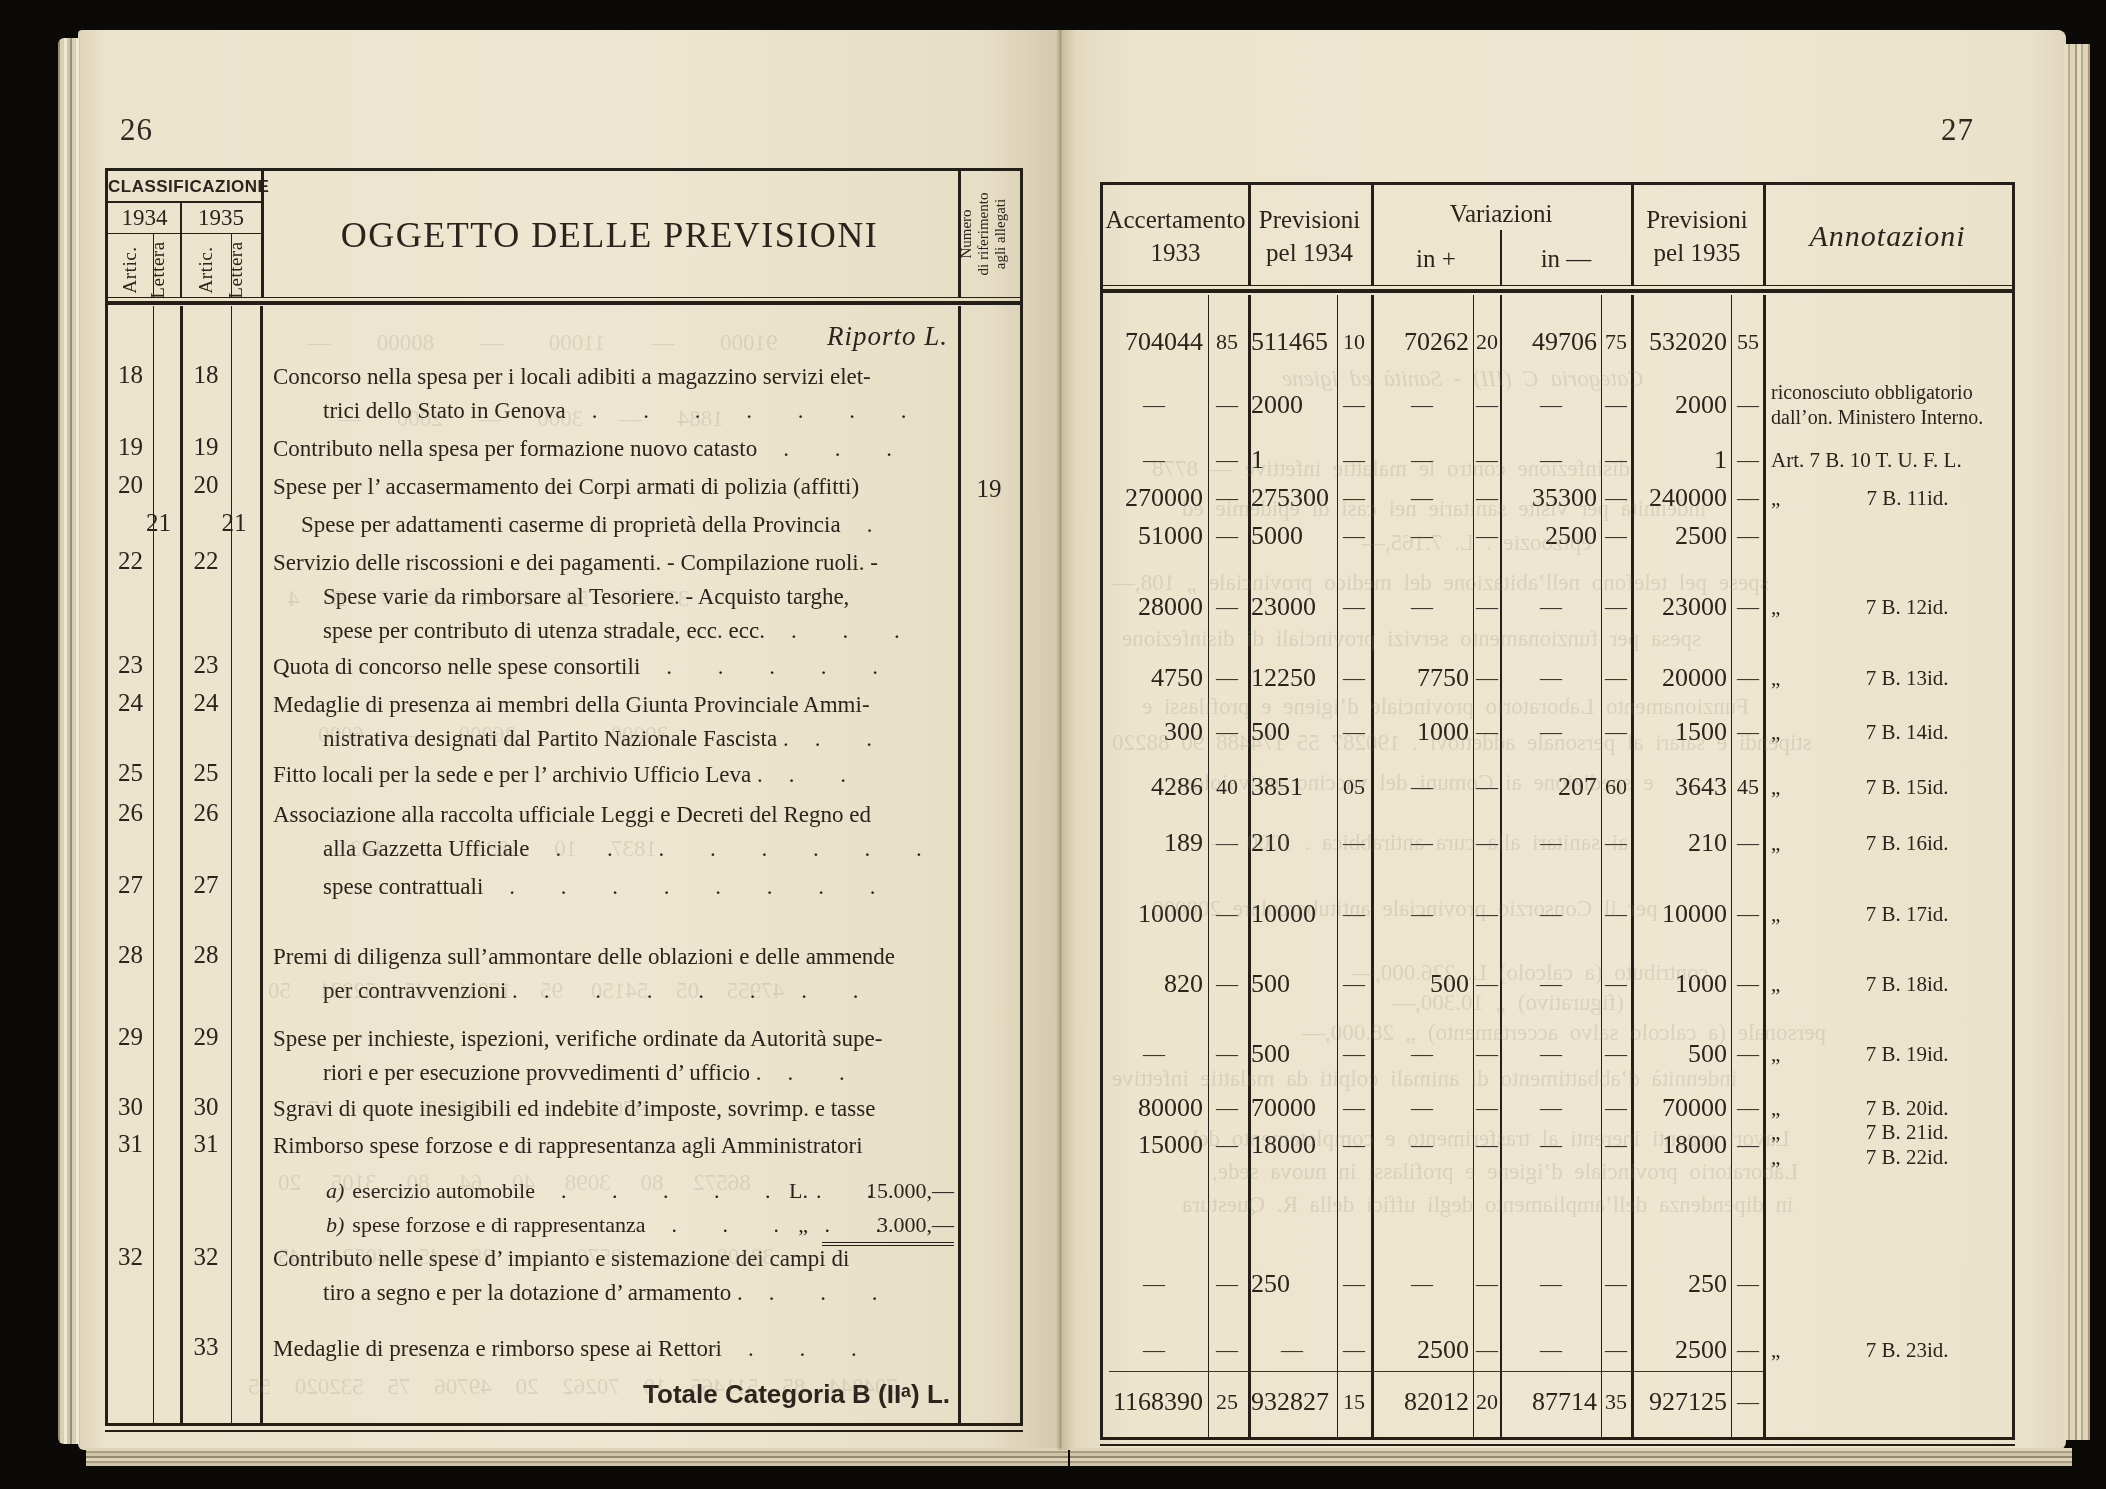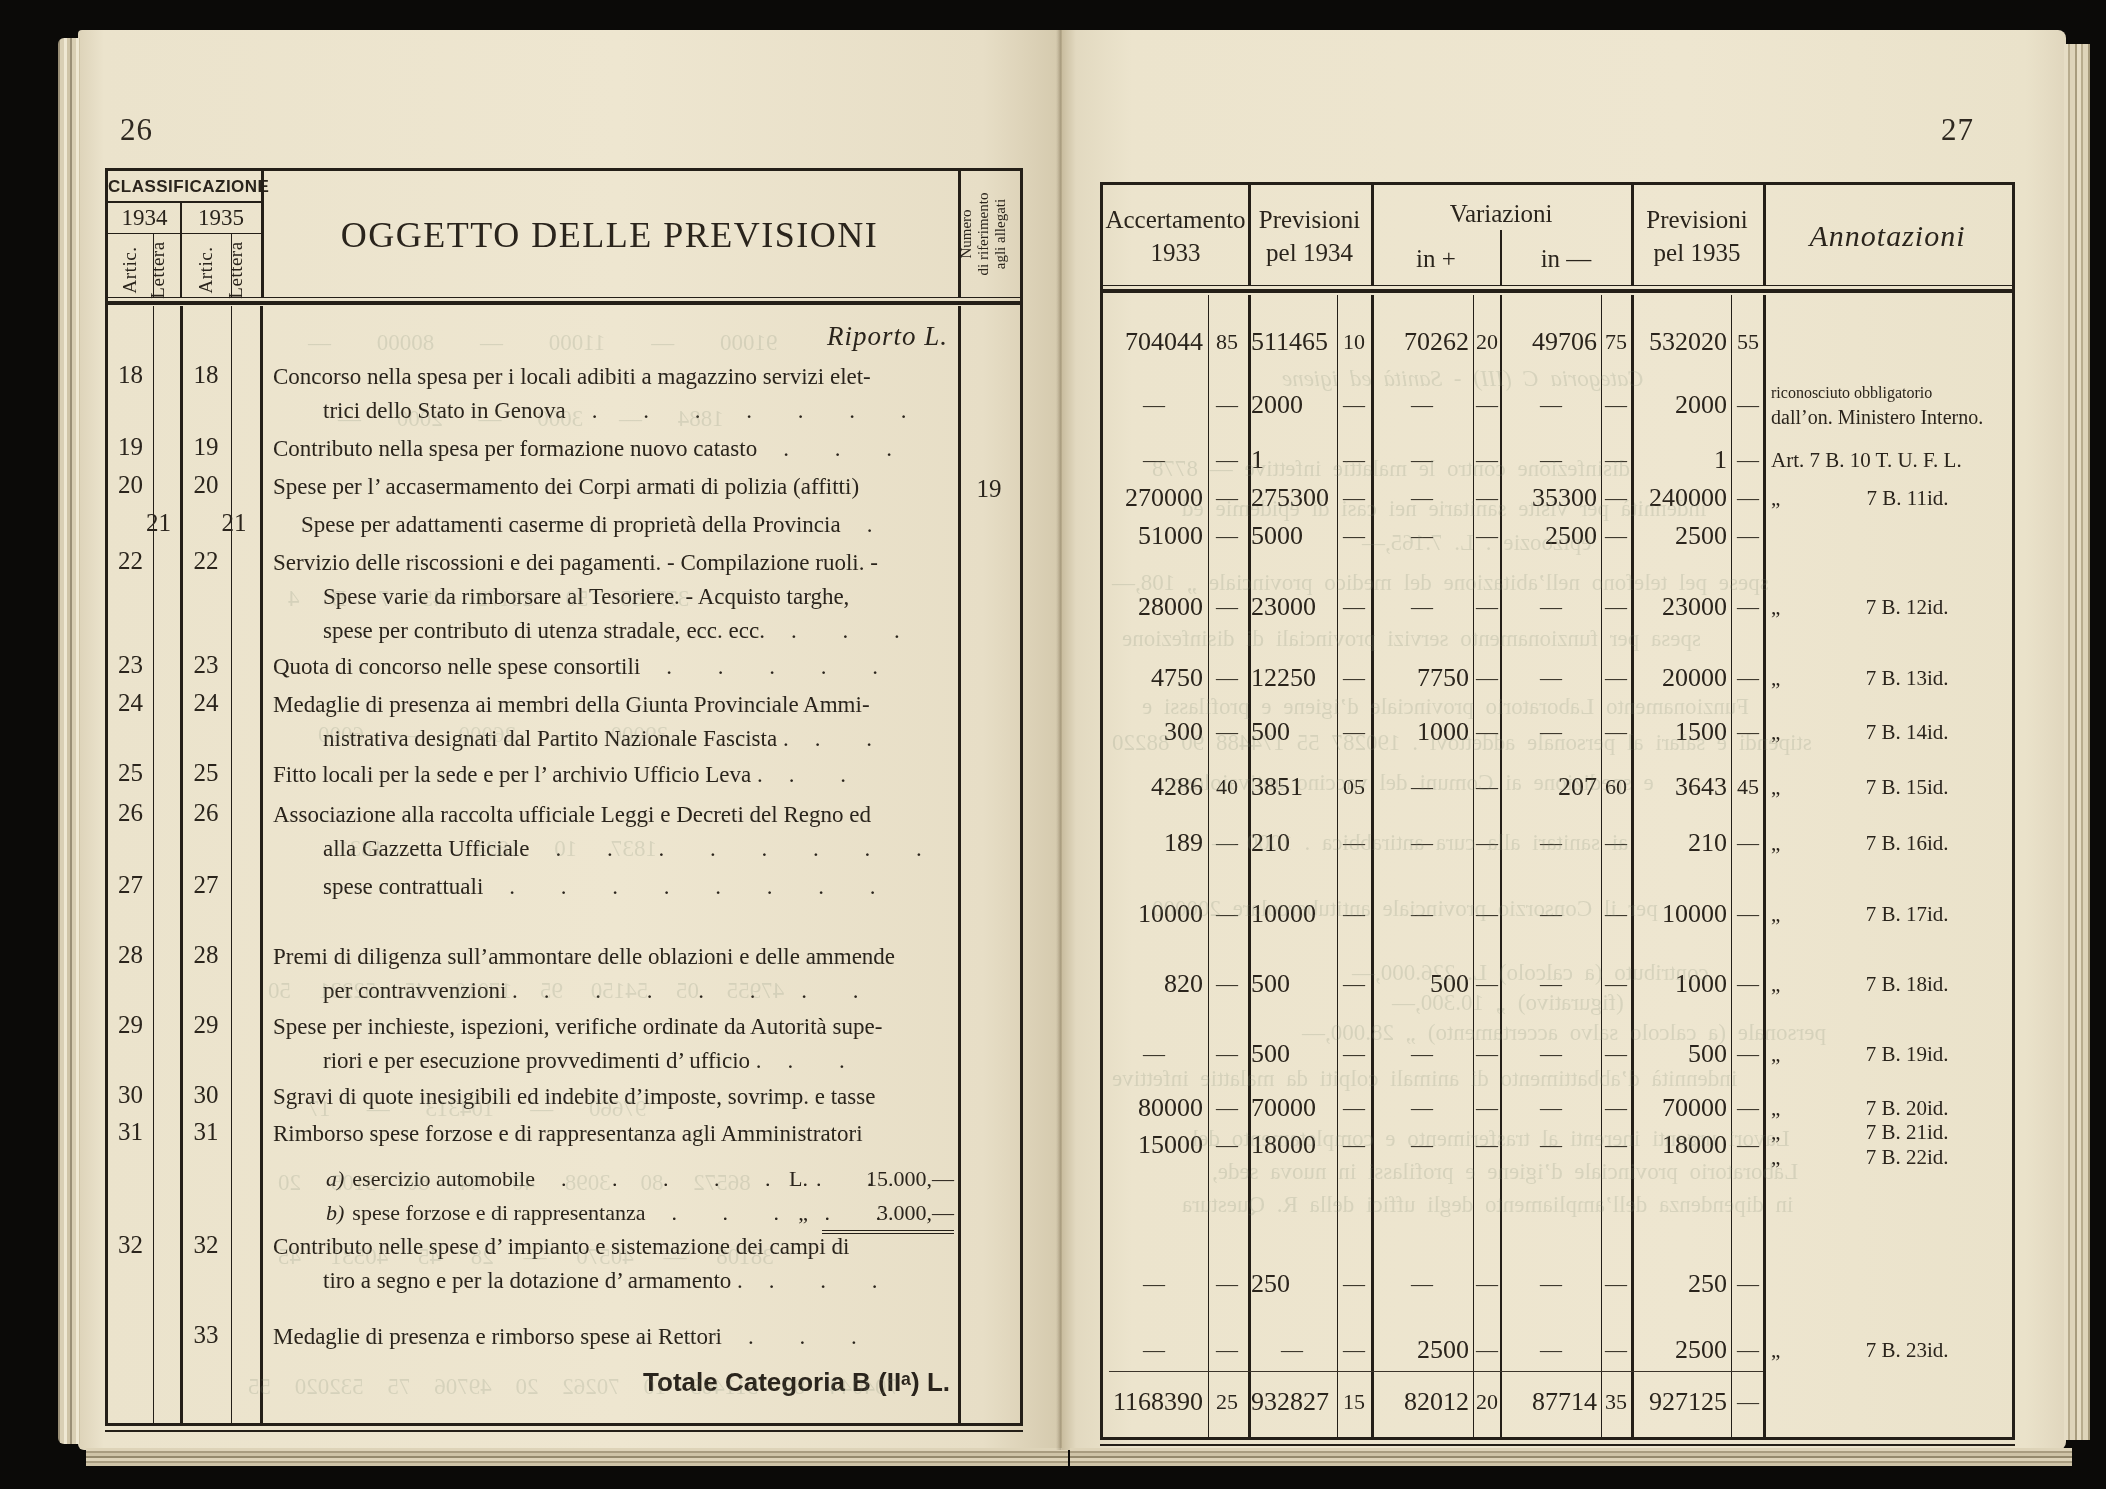--- a/index.html
+++ b/index.html
@@ -214,21 +214,21 @@
             </div>
           </div>
           <div class="lrow" style="height: 70px;">
             <span class="a34">28</span>
             <span class="a35">28</span>
             <div class="desc">
               <div class="ln">Premi di diligenza sull’ammontare delle oblazioni e delle ammende</div>
               <div class="ln cont">per contravvenzioni .<span class="dots">. . . . . . .</span></div>
             </div>
           </div>
-          <div class="lrow" style="height: 70px;">
+          <div class="lrow" style="height: 70px; margin-top: 12px;">
             <span class="a34">29</span>
             <span class="a35">29</span>
             <div class="desc">
               <div class="ln">Spese per inchieste, ispezioni, verifiche ordinate da Autorità supe-</div>
               <div class="ln cont">riori e per esecuzione provvedimenti d’ ufficio .<span class="dots">. .</span></div>
             </div>
           </div>
           <div class="lrow" style="height: 37px;">
             <span class="a34">30</span>
             <span class="a35">30</span>
@@ -341,21 +341,21 @@
             <span class="cell cc1 dash">—</span>
             <span class="cell cc2">2000</span>
             <span class="cell cc3 dash">—</span>
             <span class="cell cc4 dash">—</span>
             <span class="cell cc5 dash">—</span>
             <span class="cell cc6 dash">—</span>
             <span class="cell cc7 dash">—</span>
             <span class="cell cc8">2000</span>
             <span class="cell cc9 dash">—</span>
             <div class="note">
-              <div style="font-size: 16px;">riconosciuto  obbligatorio</div>
+              <div style="font-size: 20px;">riconosciuto  obbligatorio</div>
               <div style="font-size: 20px;">dall’on. Ministero Interno.</div>
             </div>
           </div>
           <div class="rrow" style="height: 38px;">
             <span class="cell cc0 dash">—</span>
             <span class="cell cc1 dash">—</span>
             <span class="cell cc2">1</span>
             <span class="cell cc3 dash">—</span>
             <span class="cell cc4 dash">—</span>
             <span class="cell cc5 dash">—</span>

